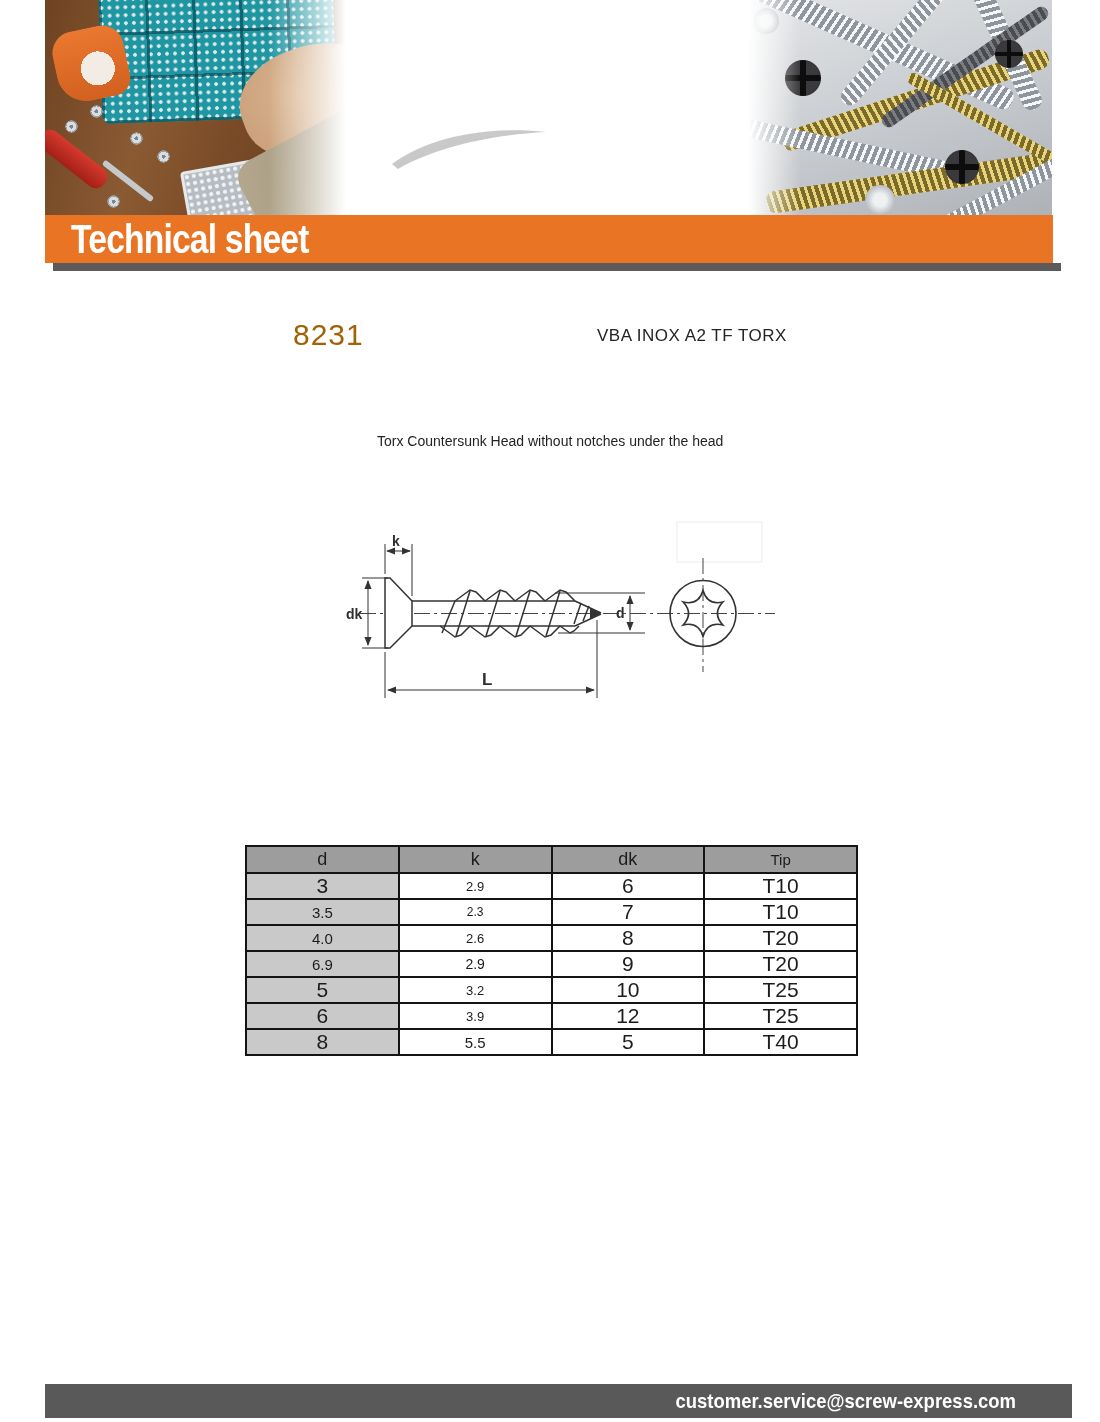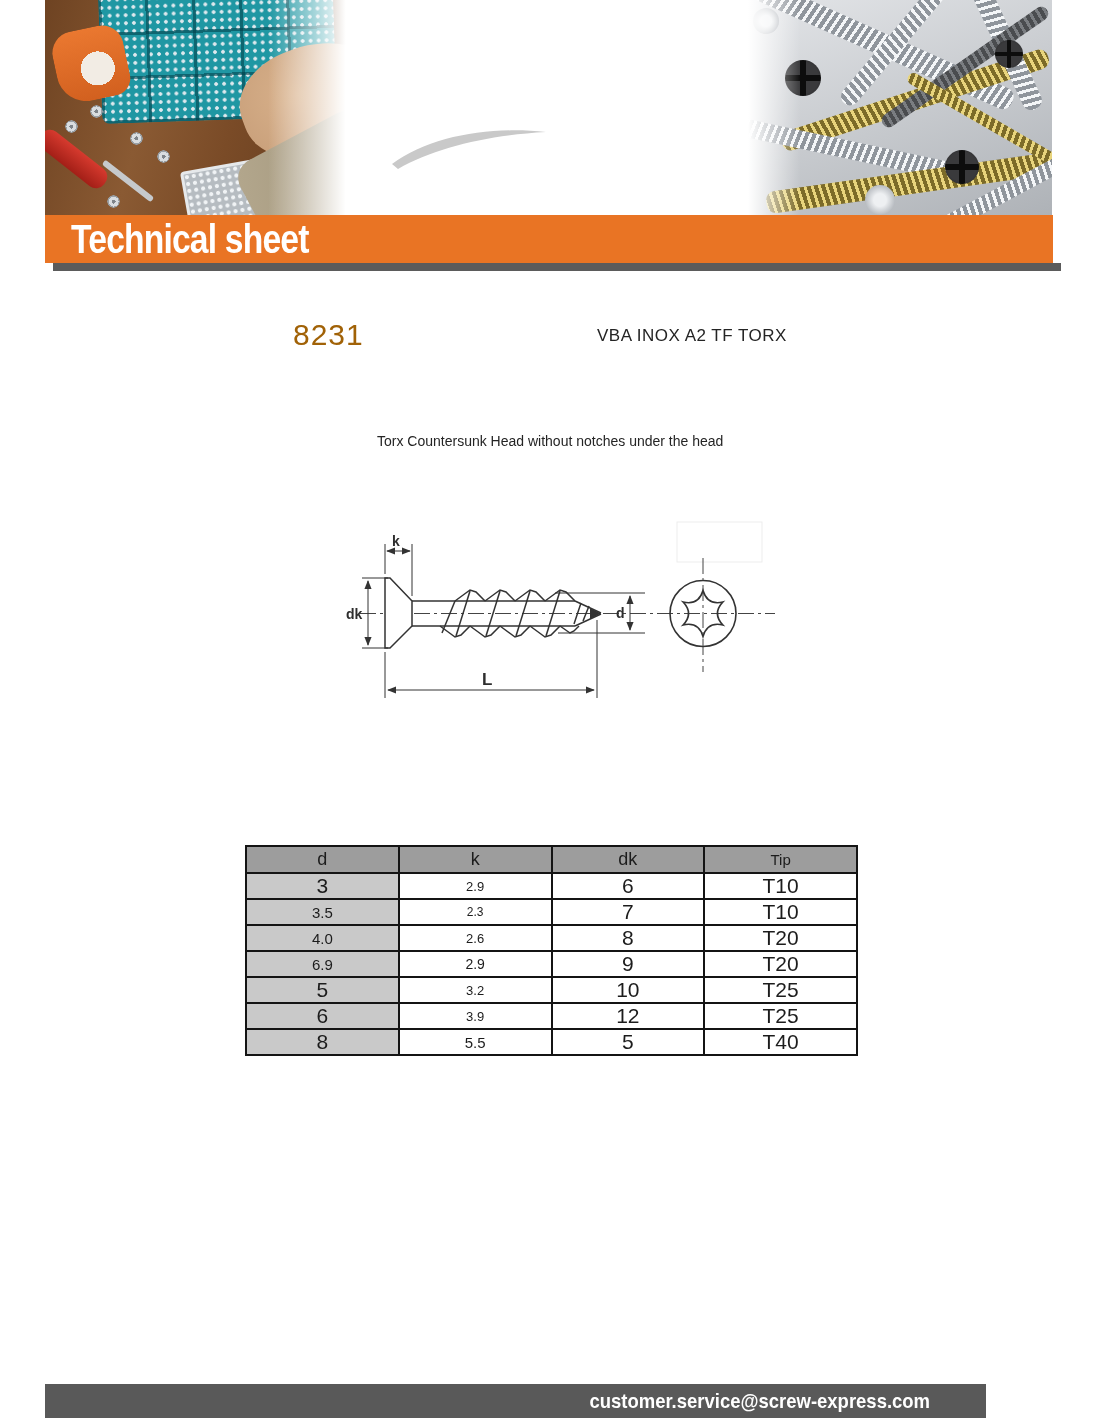--- a/index.html
+++ b/index.html
@@ -89,21 +89,21 @@
     border-collapse:collapse; table-layout:fixed; }
   #dim-table th, #dim-table td { border:2px solid #141414; text-align:center;
     vertical-align:middle; color:#1c1c1c; padding:0; }
   #dim-table th { height:27px; background:#9d9d9d; font-weight:400; }
   #dim-table td { height:26px; background:#ffffff; }
   #dim-table td.first { background:#c9c9c9; }
   .fz12{font-size:12px;} .fz13{font-size:13px;} .fz14{font-size:14px;}
   .fz15{font-size:15px;} .fz18{font-size:18px;} .fz21{font-size:21px;}
 
   
-  #footer { position:absolute; left:45px; top:1384px; width:941px; height:34px;
+  #footer { position:absolute; left:45px; top:1384px; width:1027px; height:34px;
     background:#595959; text-align:right; }
   #footer span { display:inline-block; margin-right:56px; color:#ffffff; font-size:21px;
     font-weight:bold; line-height:34px; transform:scaleX(.88); transform-origin:right; }
 </style>
 </head>
 <body>
 
 <div id="page">
 
   <div id="photo-left" class="photo">

